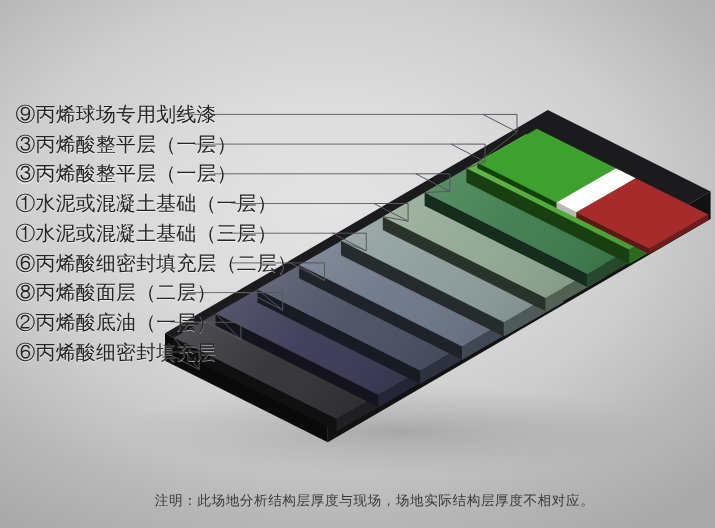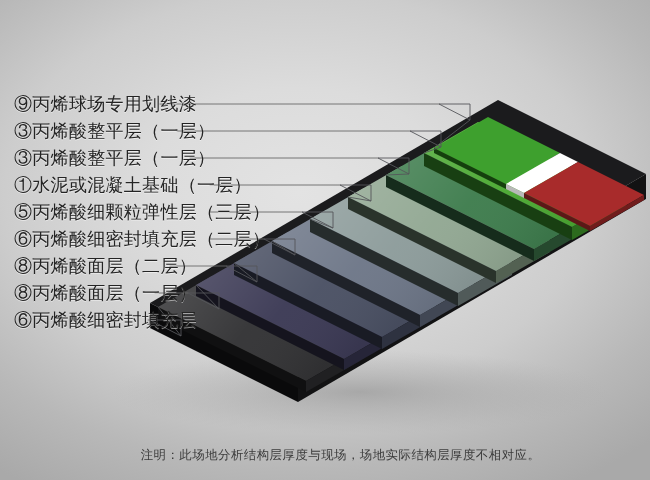--- a/index.html
+++ b/index.html
@@ -193,21 +193,21 @@
       <path d="M226,266 L257,282 L257,266 Z M257,282 L234,263"></path>
       <path d="M188,293 L219,309 L219,293 Z M219,309 L196,285"></path>
       <path d="M150,320 L181,336 L181,320 Z M181,336 L158,307"></path>
     </g>
   </svg>
 
   <div class="lbl" style="left:14px; top:92px;">⑨丙烯球场专用划线漆</div>
   <div class="lbl" style="left:14px; top:119px;">③丙烯酸整平层（一层）</div>
   <div class="lbl" style="left:14px; top:146px;">③丙烯酸整平层（一层）</div>
   <div class="lbl" style="left:14px; top:173px;">①水泥或混凝土基础（一层）</div>
-  <div class="lbl" style="left:14px; top:200px;">⑤丙烯酸细颗粒弹性层（三层）</div>
+  <div class="lbl" style="left:14px; top:200px;">①水泥或混凝土基础（三层）</div>
   <div class="lbl" style="left:14px; top:227px;">⑥丙烯酸细密封填充层（二层）</div>
   <div class="lbl" style="left:14px; top:254px;">⑧丙烯酸面层（二层）</div>
-  <div class="lbl" style="left:14px; top:281px;">⑧丙烯酸面层（一层）</div>
+  <div class="lbl" style="left:14px; top:281px;">②丙烯酸底油（一层）</div>
   <div class="lbl" style="left:14px; top:308px;">⑥丙烯酸细密封填充层</div>
 
   <div id="footnote">注明：此场地分析结构层厚度与现场，场地实际结构层厚度不相对应。</div>
 
 </div>
 
 </body></html>

